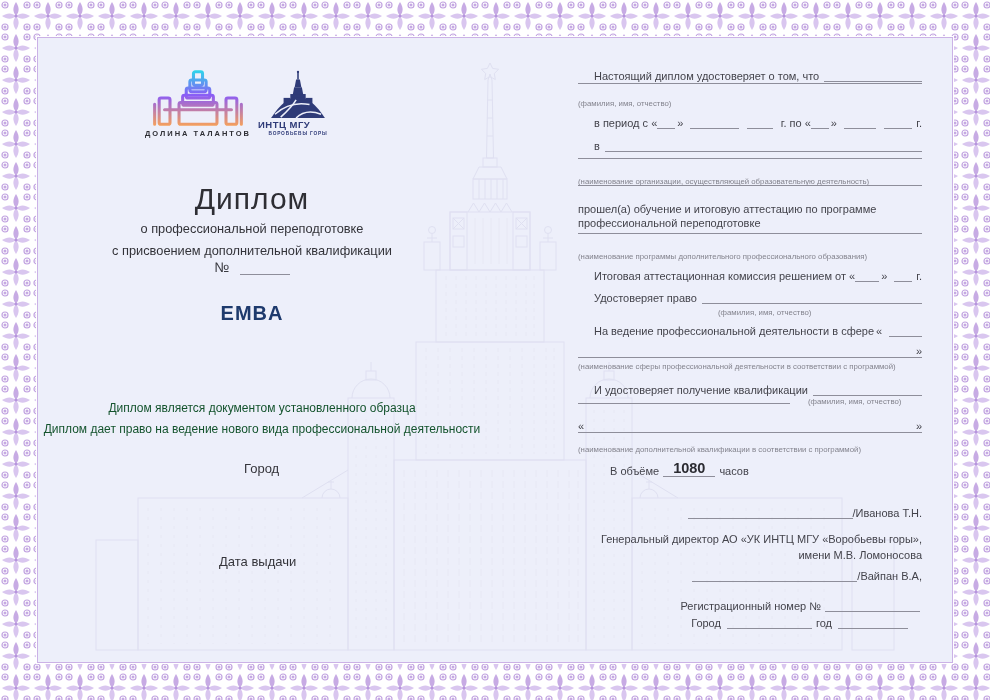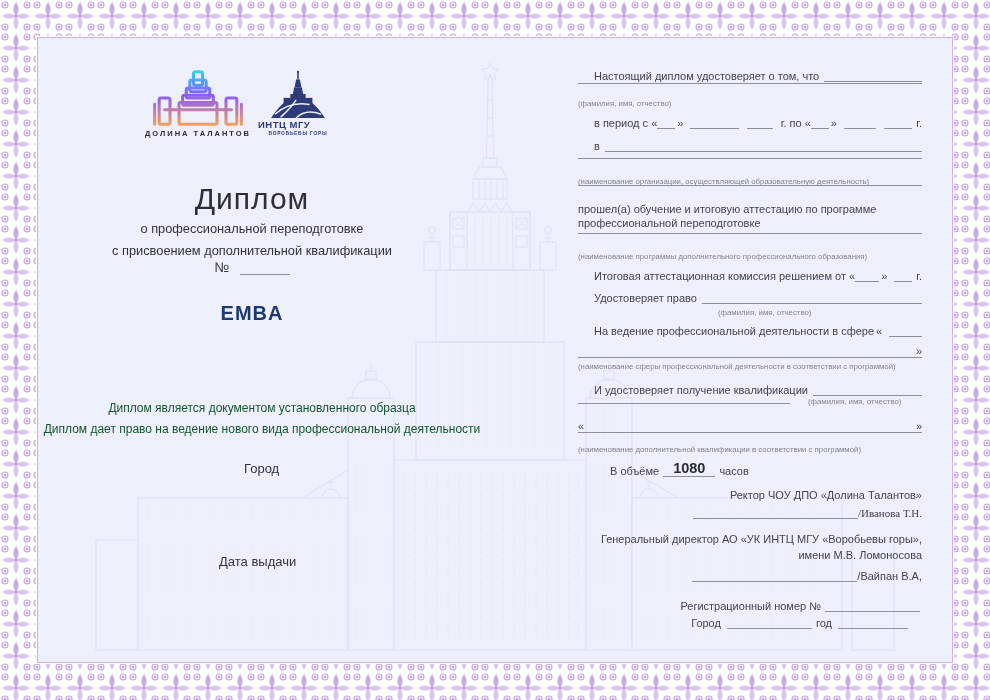--- a/index.html
+++ b/index.html
@@ -273,22 +273,21 @@
       <span>»</span>
     </div>
     <div class="cap" style="top:379px;">(наименование дополнительной квалификации в соответствии с программой)</div>
 
     <div class="rrow" style="top:395px;margin-left:16px;">
       <span>В объёме</span>
       <span class="vol">1080</span>
       <span>часов</span>
     </div>
 
-    <div class="sig" style="top:423px;">Ректор ЧОУ ДПО «Долина Талантов»</div>
-    <div class="sigline" style="top:440px;font-family:Liberation Serif, serif;">
+    <div class="sigline" style="top:440px;">
       <span class="u u165"></span>
       <span>/Иванова Т.Н.</span>
     </div>
     <div class="sig" style="top:467px;">Генеральный директор АО «УК ИНТЦ МГУ «Воробьевы горы»,</div>
     <div class="sig" style="top:483px;">имени М.В. Ломоносова</div>
     <div class="sigline" style="top:503px;">
       <span class="u u165"></span>
       <span>/Вайпан В.А,</span>
     </div>
 

